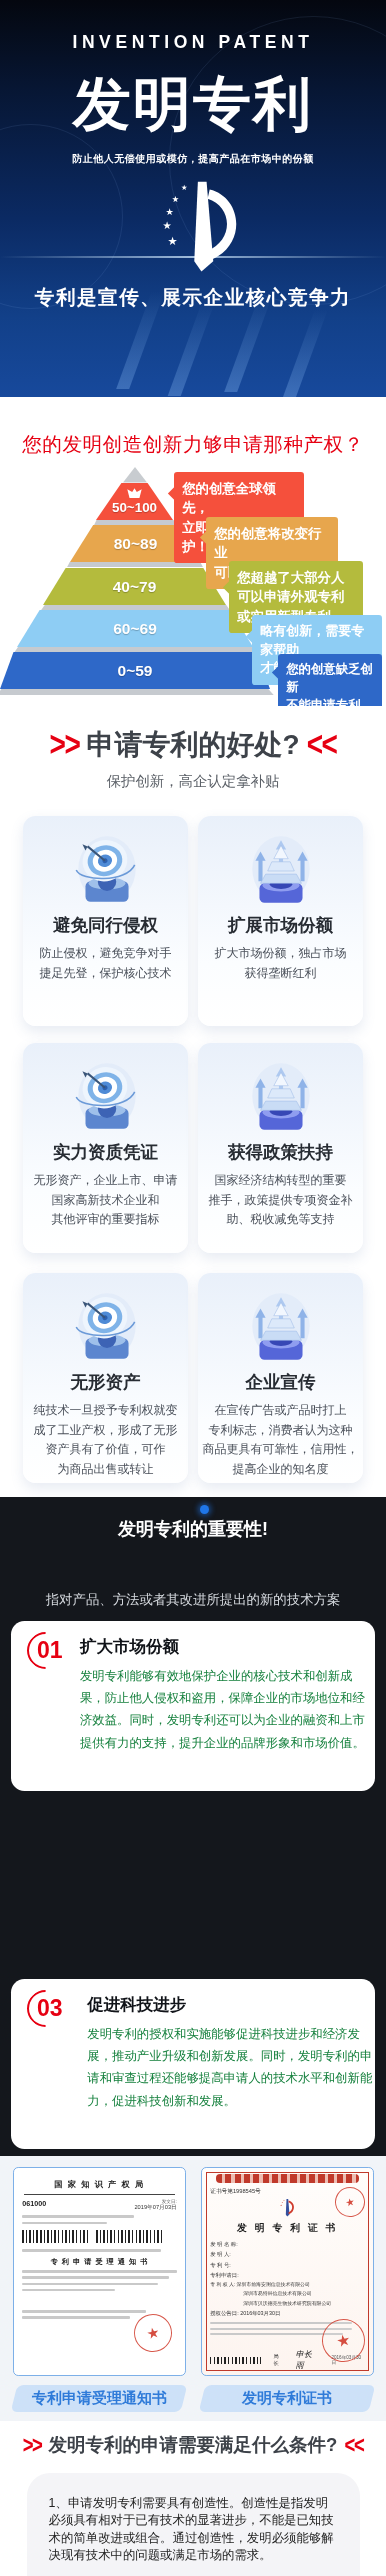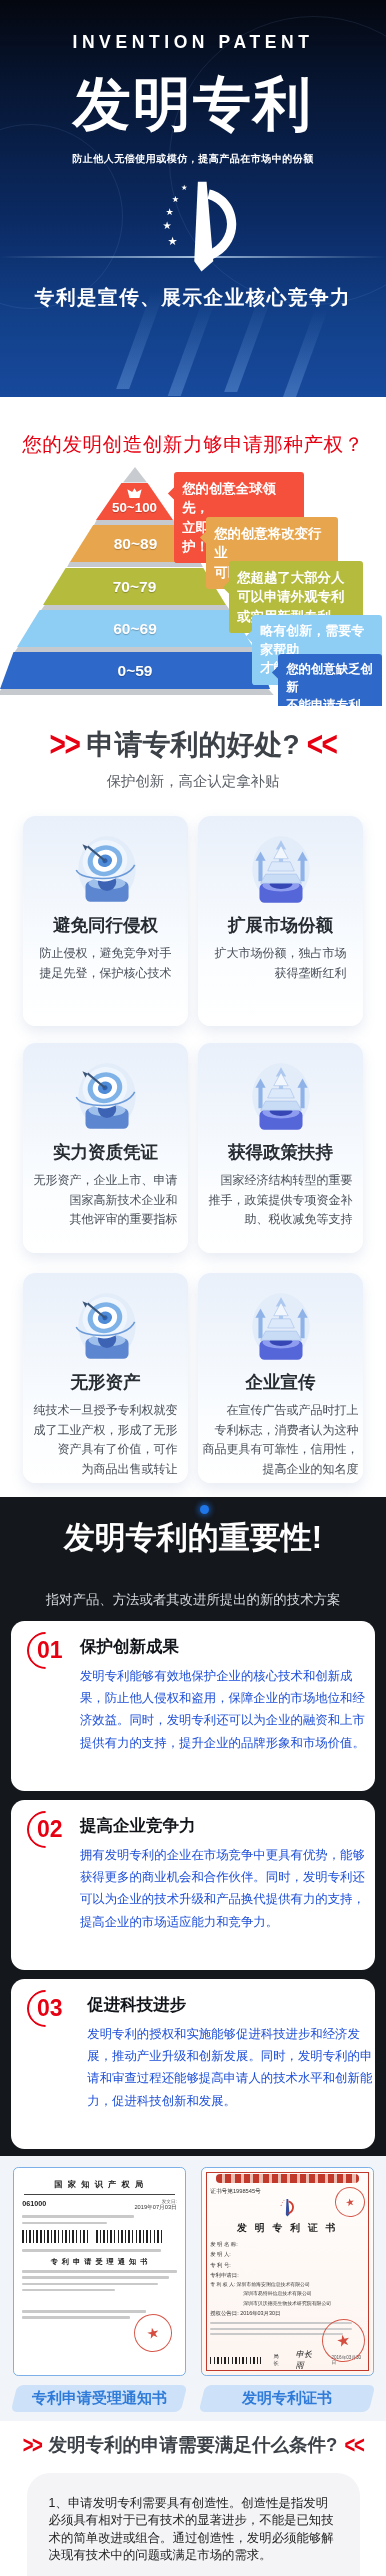--- a/index.html
+++ b/index.html
@@ -31,32 +31,32 @@
 
   
   .sec-ben { top:706px; height:791px; background:#fff; }
   .big-title { position:absolute; width:100%; text-align:center; font-weight:bold; color:#3d4249; }
   .chev { color:#e60012; font-weight:bold; letter-spacing:-1.5px; display:inline-block; transform:scaleY(1.25); margin:0 7.2px; }
   .ben-title { top:19.6px; font-size:28px; }
   .ben-sub { position:absolute; top:66px; width:100%; text-align:center; color:#5a5f66; font-size:14.4px; }
   .ben-card { position:absolute; width:165px; height:210px; border-radius:12.4px; background:linear-gradient(180deg,#e9f0fa 0%,#fbfdff 70%,#ffffff 100%); box-shadow:0 5.2px 12.4px rgba(90,120,170,.14); display:flex; flex-direction:column; align-items:center; }
   .ben-icon { margin-top:15.5px; }
   .ben-card-title { font-size:17.5px; font-weight:bold; color:#272c33; margin-top:4.1px; }
-  .ben-card-body { font-size:12px; color:#4a505a; line-height:1.65; text-align:right; margin-top:7.2px; white-space:pre-line; }
+  .ben-card-body { font-size:12px; color:#4a505a; line-height:1.65; text-align:center; margin-top:7.2px; white-space:pre-line; }
 
   
   .sec-imp { top:1497px; height:659px; background:#14171c; }
-  .imp-title { position:absolute; top:19.6px; width:100%; text-align:center; color:#fff; font-size:31px; font-weight:bold; }
+  .imp-title { position:absolute; top:19.6px; width:100%; text-align:center; color:#fff; font-size:18px; font-weight:bold; }
   .imp-dot { position:absolute; top:8.2px; left:200px; width:9.3px; height:9.3px; border-radius:50%; background:#1f76e8; box-shadow:0 0 5.2px 2.6px rgba(31,118,232,.45); }
   .imp-sub { position:absolute; top:94px; width:100%; text-align:center; color:#d7dbe0; font-size:13.4px; }
   .imp-card { position:absolute; left:11.3px; width:364px; height:170px; background:#fff; border-radius:13.4px; padding:14.4px 19.6px 12.4px 19.6px; }
   .imp-num { position:absolute; left:18.5px; top:15.5px; color:#e60012; font-size:23px; font-weight:bold; width:40px; text-align:center; }
   .imp-num::before { content:""; position:absolute; left:-3.1px; top:-4.1px; width:33px; height:33px; border:2.1px solid #e60012; border-radius:50%; border-right-color:transparent; border-bottom-color:transparent; transform:rotate(-45deg); }
   .imp-card-title { margin-left:49px; font-size:16.5px; font-weight:bold; color:#101318; line-height:1.4; }
-  .imp-card-body { margin-left:49px; width:289px; font-size:12.4px; color:#1d4ed8; line-height:1.8; margin-top:6.2px; }
+  .imp-card-body { margin-left:49px; width:289px; font-size:12.4px; color:#15803d; line-height:1.8; margin-top:6.2px; }
 
   
   .sec-cert { top:2156px; height:265px; background:#f1f4f8; }
   .cert { position:absolute; top:11.3px; width:173px; height:209px; background:#fff; border:1px solid #7db0e8; border-radius:5.2px; padding:7.2px 8.2px; overflow:hidden; }
   .cert-r { background:linear-gradient(180deg,#fffdfb,#fdf4ef); }
   .cert-frame { position:absolute; inset:4.1px; border:1px solid #c0392b; pointer-events:none; }
   .cert-ornate { position:absolute; top:6.2px; left:14.4px; right:14.4px; height:8.2px; background:repeating-linear-gradient(90deg,#c0392b 0 6.2px,#edbdb2 6.2px 9.3px); border-radius:4.1px; }
   .cert-head { text-align:center; font-size:8.2px; font-weight:bold; color:#222; letter-spacing:1.5px; margin-top:3.1px; }
   .cert-rule { height:1px; background:#444; margin:4.1px 2.1px; }
   .bar { background:#c9c9c9; height:2.6px; border-radius:1px; margin:3.6px 0; }
@@ -110,21 +110,21 @@
       <div class="lvl-label" style="font-size:13.4px;">50~100</div>
     </div>
     <div class="band" style="left:94px;top:123px;width:82px;height:5.2px;clip-path:polygon(3% 0,97% 0,100% 100%,0 100%);"></div>
 
     <div class="layer" style="left: 70px; top: 128px; width: 131px; height: 37px; clip-path: polygon(17.7% 0px, 82.3% 0px, 100% 100%, 0px 100%); background-color: rgb(231, 166, 77);">
       <div class="lvl-label">80~89</div>
     </div>
     <div class="band" style="left:67px;top:165px;width:136px;height:5.2px;clip-path:polygon(2% 0,98% 0,100% 100%,0 100%);"></div>
 
     <div class="layer" style="left: 43px; top: 171px; width: 183px; height: 37px; clip-path: polygon(12.4% 0px, 87.6% 0px, 100% 100%, 0px 100%); background-color: rgb(180, 187, 61);">
-      <div class="lvl-label">70~79</div>
+      <div class="lvl-label">40~79</div>
     </div>
     <div class="band" style="left:41px;top:208px;width:189px;height:5.2px;clip-path:polygon(2% 0,98% 0,100% 100%,0 100%);"></div>
 
     <div class="layer" style="left: 17px; top: 213px; width: 236px; height: 37px; clip-path: polygon(9.6% 0px, 90.4% 0px, 100% 100%, 0px 100%); background-color: rgb(142, 205, 244);">
       <div class="lvl-label">60~69</div>
     </div>
     <div class="band" style="left:14.4px;top:250px;width:241px;height:5.2px;clip-path:polygon(1.5% 0,98.5% 0,100% 100%,0 100%);"></div>
 
     <div class="layer" style="left: 0px; top: 255px; width: 270px; height: 37px; clip-path: polygon(5% 0px, 95% 0px, 100% 100%, 0px 100%); background-color: rgb(46, 104, 200);">
       <div class="lvl-label">0~59</div>
@@ -291,27 +291,22 @@
     </div>
   </div>
 
   <div class="sec sec-imp">
     <div class="imp-dot"></div>
     <div class="imp-title">发明专利的重要性!</div>
     <div class="imp-sub">指对产品、方法或者其改进所提出的新的技术方案</div>
 
     <div class="imp-card" style="top:124px;">
       <div class="imp-num">01</div>
-      <div class="imp-card-title">保护创新成果</div>
+      <div class="imp-card-title">扩大市场份额</div>
       <div class="imp-card-body" style="white-space: pre-line;">发明专利能够有效地保护企业的核心技术和创新成果，防止他人侵权和盗用，保障企业的市场地位和经济效益。同时，发明专利还可以为企业的融资和上市提供有力的支持，提升企业的品牌形象和市场价值。</div>
-    </div>
-    <div class="imp-card" style="top:303px;">
-      <div class="imp-num">02</div>
-      <div class="imp-card-title">提高企业竞争力</div>
-      <div class="imp-card-body" style="white-space: pre-line;">拥有发明专利的企业在市场竞争中更具有优势，能够获得更多的商业机会和合作伙伴。同时，发明专利还可以为企业的技术升级和产品换代提供有力的支持，提高企业的市场适应能力和竞争力。</div>
     </div>
     <div class="imp-card" style="top:482px;padding-left:27px;">
       <div class="imp-num">03</div>
       <div class="imp-card-title">促进科技进步</div>
       <div class="imp-card-body" style="white-space: pre-line;">发明专利的授权和实施能够促进科技进步和经济发展，推动产业升级和创新发展。同时，发明专利的申请和审查过程还能够提高申请人的技术水平和创新能力，促进科技创新和发展。</div>
     </div>
   </div>
 
   <div class="sec sec-cert">
     <div class="cert" style="left:13px;">

